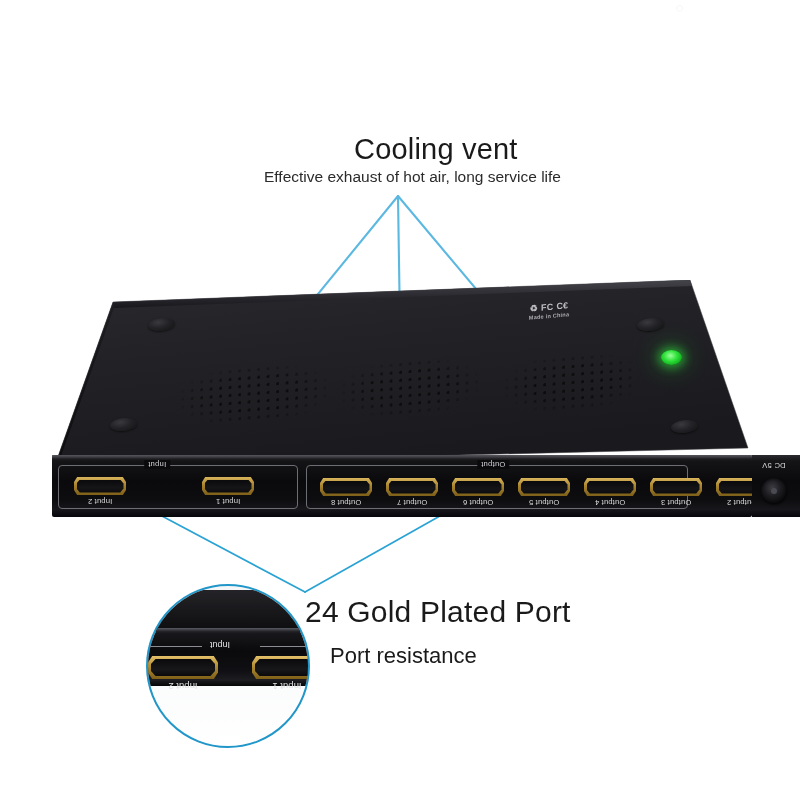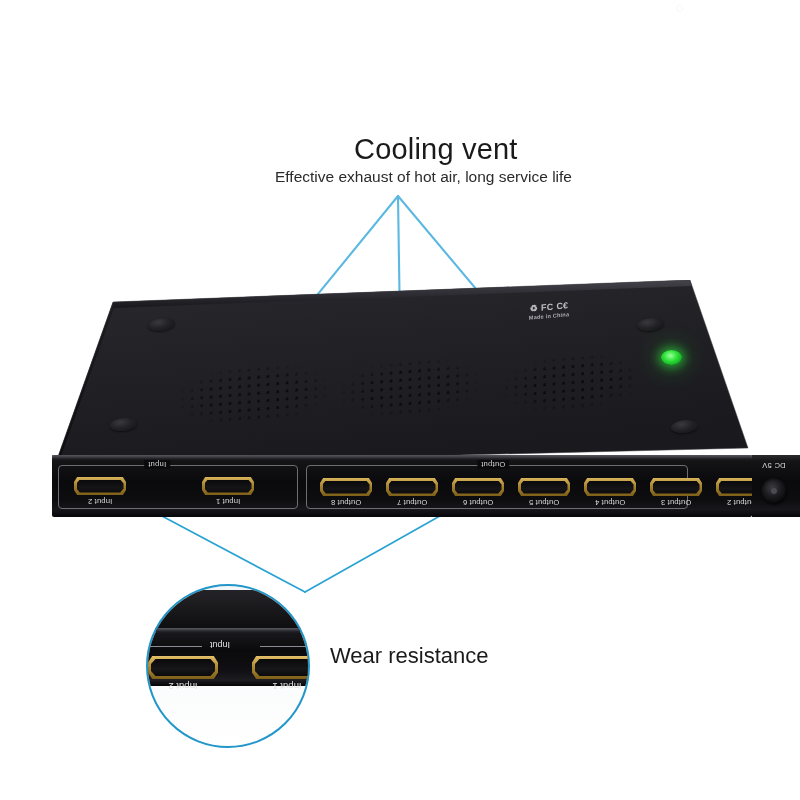--- a/index.html
+++ b/index.html
@@ -44,21 +44,21 @@
   }
   #vent-title {
     left: 336px;
     top: 133px;
     font-size: 29px;
     letter-spacing: 0.2px;
     margin-left: 18px;
   }
   #vent-sub {
     position: absolute;
-    left: 275px;
+    left: 264px;
     top: 168px;
     font-size: 15.5px;
     color: #2b2b2b;
     white-space: nowrap;
   }
   #gold-title {
     left: 305px;
     top: 595px;
     font-size: 30px;
     letter-spacing: 0.2px;
@@ -368,21 +368,22 @@
 
     <g stroke="#2aa3d4" stroke-width="1.7" fill="none" stroke-linecap="round">
       <line x1="160" y1="515" x2="305" y2="592"></line>
       <line x1="447" y1="512" x2="305" y2="592"></line>
     </g>
   </svg>
 
   <div class="callout-title" id="vent-title">Cooling vent</div>
   <div id="vent-sub">Effective exhaust of hot air, long service life</div>
 
-  <div class="gold-sub" id="gold-sub-1">Wear resistance</div>
+  <div class="callout-title" id="gold-title">24 Gold Plated Port</div>
+  <div class="gold-sub" id="gold-sub-1">Port resistance</div>
 
   <div id="device">
 
     <svg class="dev-top" viewBox="0 0 800 200" xmlns="http://www.w3.org/2000/svg">
       <defs>
         <linearGradient id="topGrad" x1="0" y1="0" x2="0.35" y2="1">
           <stop offset="0%" stop-color="#2a2a2e"></stop>
           <stop offset="38%" stop-color="#232327"></stop>
           <stop offset="100%" stop-color="#1a1a1e"></stop>
         </linearGradient>

